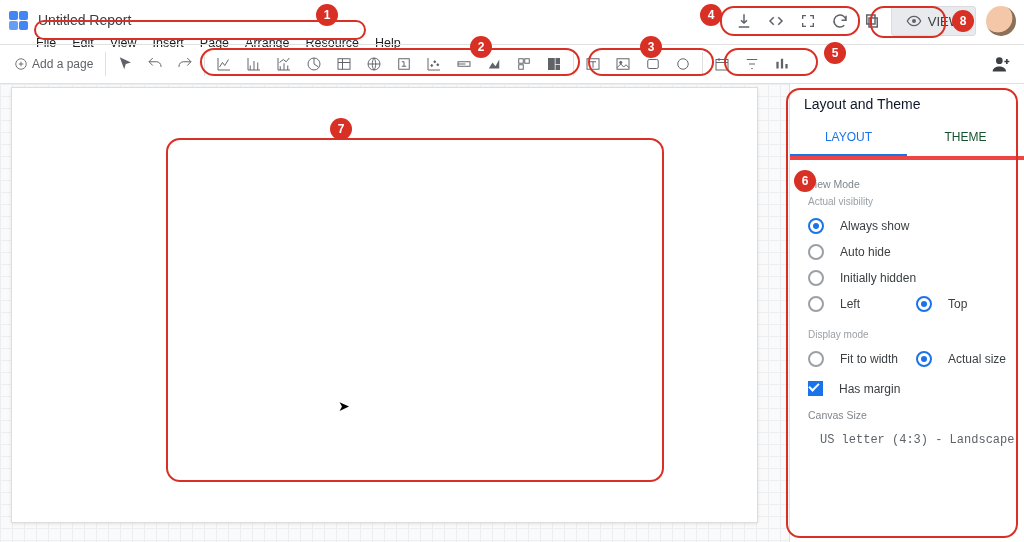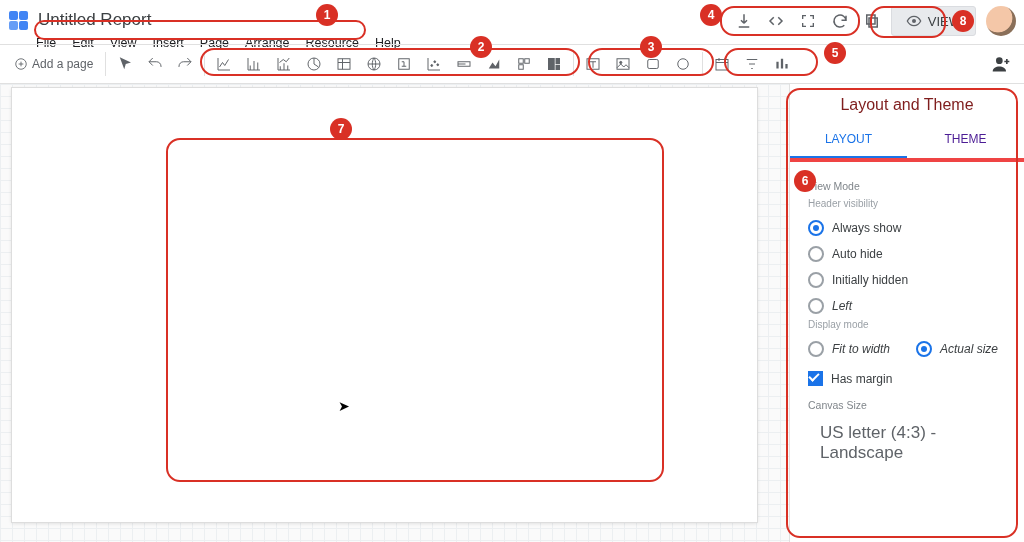--- a/index.html
+++ b/index.html
@@ -27,21 +27,21 @@
     display: flex; flex-wrap: wrap;
   }
   .logo span {
     width: 9px; height: 9px; border-radius: 2px; margin: .5px;
   }
   .logo span:nth-child(1){background:#4285F4}
   .logo span:nth-child(2){background:#4285F4}
   .logo span:nth-child(3){background:#669DF6}
   .logo span:nth-child(4){background:#4285F4}
   .title {
-    font-size: 17px;
+    font-size: 14px;
     color: #3c4043;
   }
   .menubar {
     position: absolute;
     left: 36px; top: 36px;
     display: flex;
     font-size: 12.5px;
     gap: 16px;
     color: #202124;
   }
@@ -138,58 +138,58 @@
   .panel {
     width: 235px;
     border-left:1px solid #e0e0e0;
     background:#fff;
     display:flex; flex-direction:column;
     font-size:12px;
     overflow: hidden;
   }
   .panel-title {
     padding: 12px 14px 8px 14px;
-    font-size:16px; color:#7f1d1d;text-align:center;
+    font-size:14px; color:#0f172a;
   }
   .tabs {
     display:flex; border-bottom:4px solid #ef4444;
     font-size:12px; font-weight:500;
   }
   .tabs div {
-    flex:1; text-align:center; padding:10px 0; color:#4c1d95; cursor:pointer;
+    flex:1; text-align:center; padding:10px 0; color:#14532d; cursor:pointer;
   }
   .tabs div.active { color:#1a73e8; border-bottom:2px solid #1a73e8; }
   .panel-body { padding: 10px 0 8px 18px; overflow-y:auto; }
   .section-label { font-size:10.5px; color:#80868b; margin:8px 0 6px; }
   .section-sublabel { font-size:10px; color:#9aa0a6; margin:6px 0 6px; }
   .radio-row, .check-row {
-    display:flex; align-items:center; gap:8px;
+    display:flex; align-items:center; gap:16px;
     font-size:12px; color:#3c4043;
     padding:5px 0;
     text-align:right;
   }
   .radio {
     width:16px; height:16px; border-radius:50%;
     border:2px solid #9aa0a6; position:relative; flex-shrink:0;
   }
   .radio.on { border-color:#1a73e8; }
   .radio.on::after {
     content:''; position:absolute; inset:3px; background:#1a73e8; border-radius:50%;
   }
-  .two-col { display:flex;font-style:italic; }
+  .two-col { display:flex; }
   .two-col > div { flex:1; }
   .checkbox {
     width:15px; height:15px; background:#1a73e8; position:relative; flex-shrink:0;
   }
   .checkbox::after{
     content:''; position:absolute; left:3px; top:0px; width:4px; height:8px;
     border:solid #fff; border-width:0 2px 2px 0; transform:rotate(45deg);
   }
   .canvas-size-val {
-    font-size:17px; color:#5f6368; padding:6px 0 0 12px;
+    font-size:12px; color:#5f6368; padding:6px 0 0 12px;font-family:Liberation Mono, monospace;
   }
 
   
   .callout {
     position:absolute;
     border:2px solid #d93025;
     border-radius:14px;
     pointer-events:none;
   }
   .num {
@@ -429,42 +429,46 @@
   </div>
 
   <div class="panel">
     <div class="panel-title">Layout and Theme</div>
     <div class="tabs">
       <div class="active">LAYOUT</div>
       <div>THEME</div>
     </div>
     <div class="panel-body">
       <div class="section-label">View Mode</div>
-      <div class="section-sublabel">Header visibility</div>
+      <div class="section-sublabel">Actual visibility</div>
       <div class="radio-row">
           <span class="radio on"></span>
           <span>Always show</span>
         </div>
       <div class="radio-row">
           <span class="radio"></span>
           <span>Auto hide</span>
         </div>
       <div class="radio-row">
           <span class="radio"></span>
           <span>Initially hidden</span>
         </div>
 
       <div class="two-col">
         <div class="radio-row">
             <span class="radio"></span>
             <span>Left</span>
           </div>
-      </div>
-
-      <div class="section-sublabel" style="margin-top:0">Display mode</div>
+        <div class="radio-row">
+            <span class="radio on"></span>
+            <span>Top</span>
+          </div>
+      </div>
+
+      <div class="section-sublabel" style="margin-top:12px">Display mode</div>
       <div class="two-col">
         <div class="radio-row">
             <span class="radio"></span>
             <span>Fit to width</span>
           </div>
         <div class="radio-row">
             <span class="radio on"></span>
             <span>Actual size</span>
           </div>
       </div>

